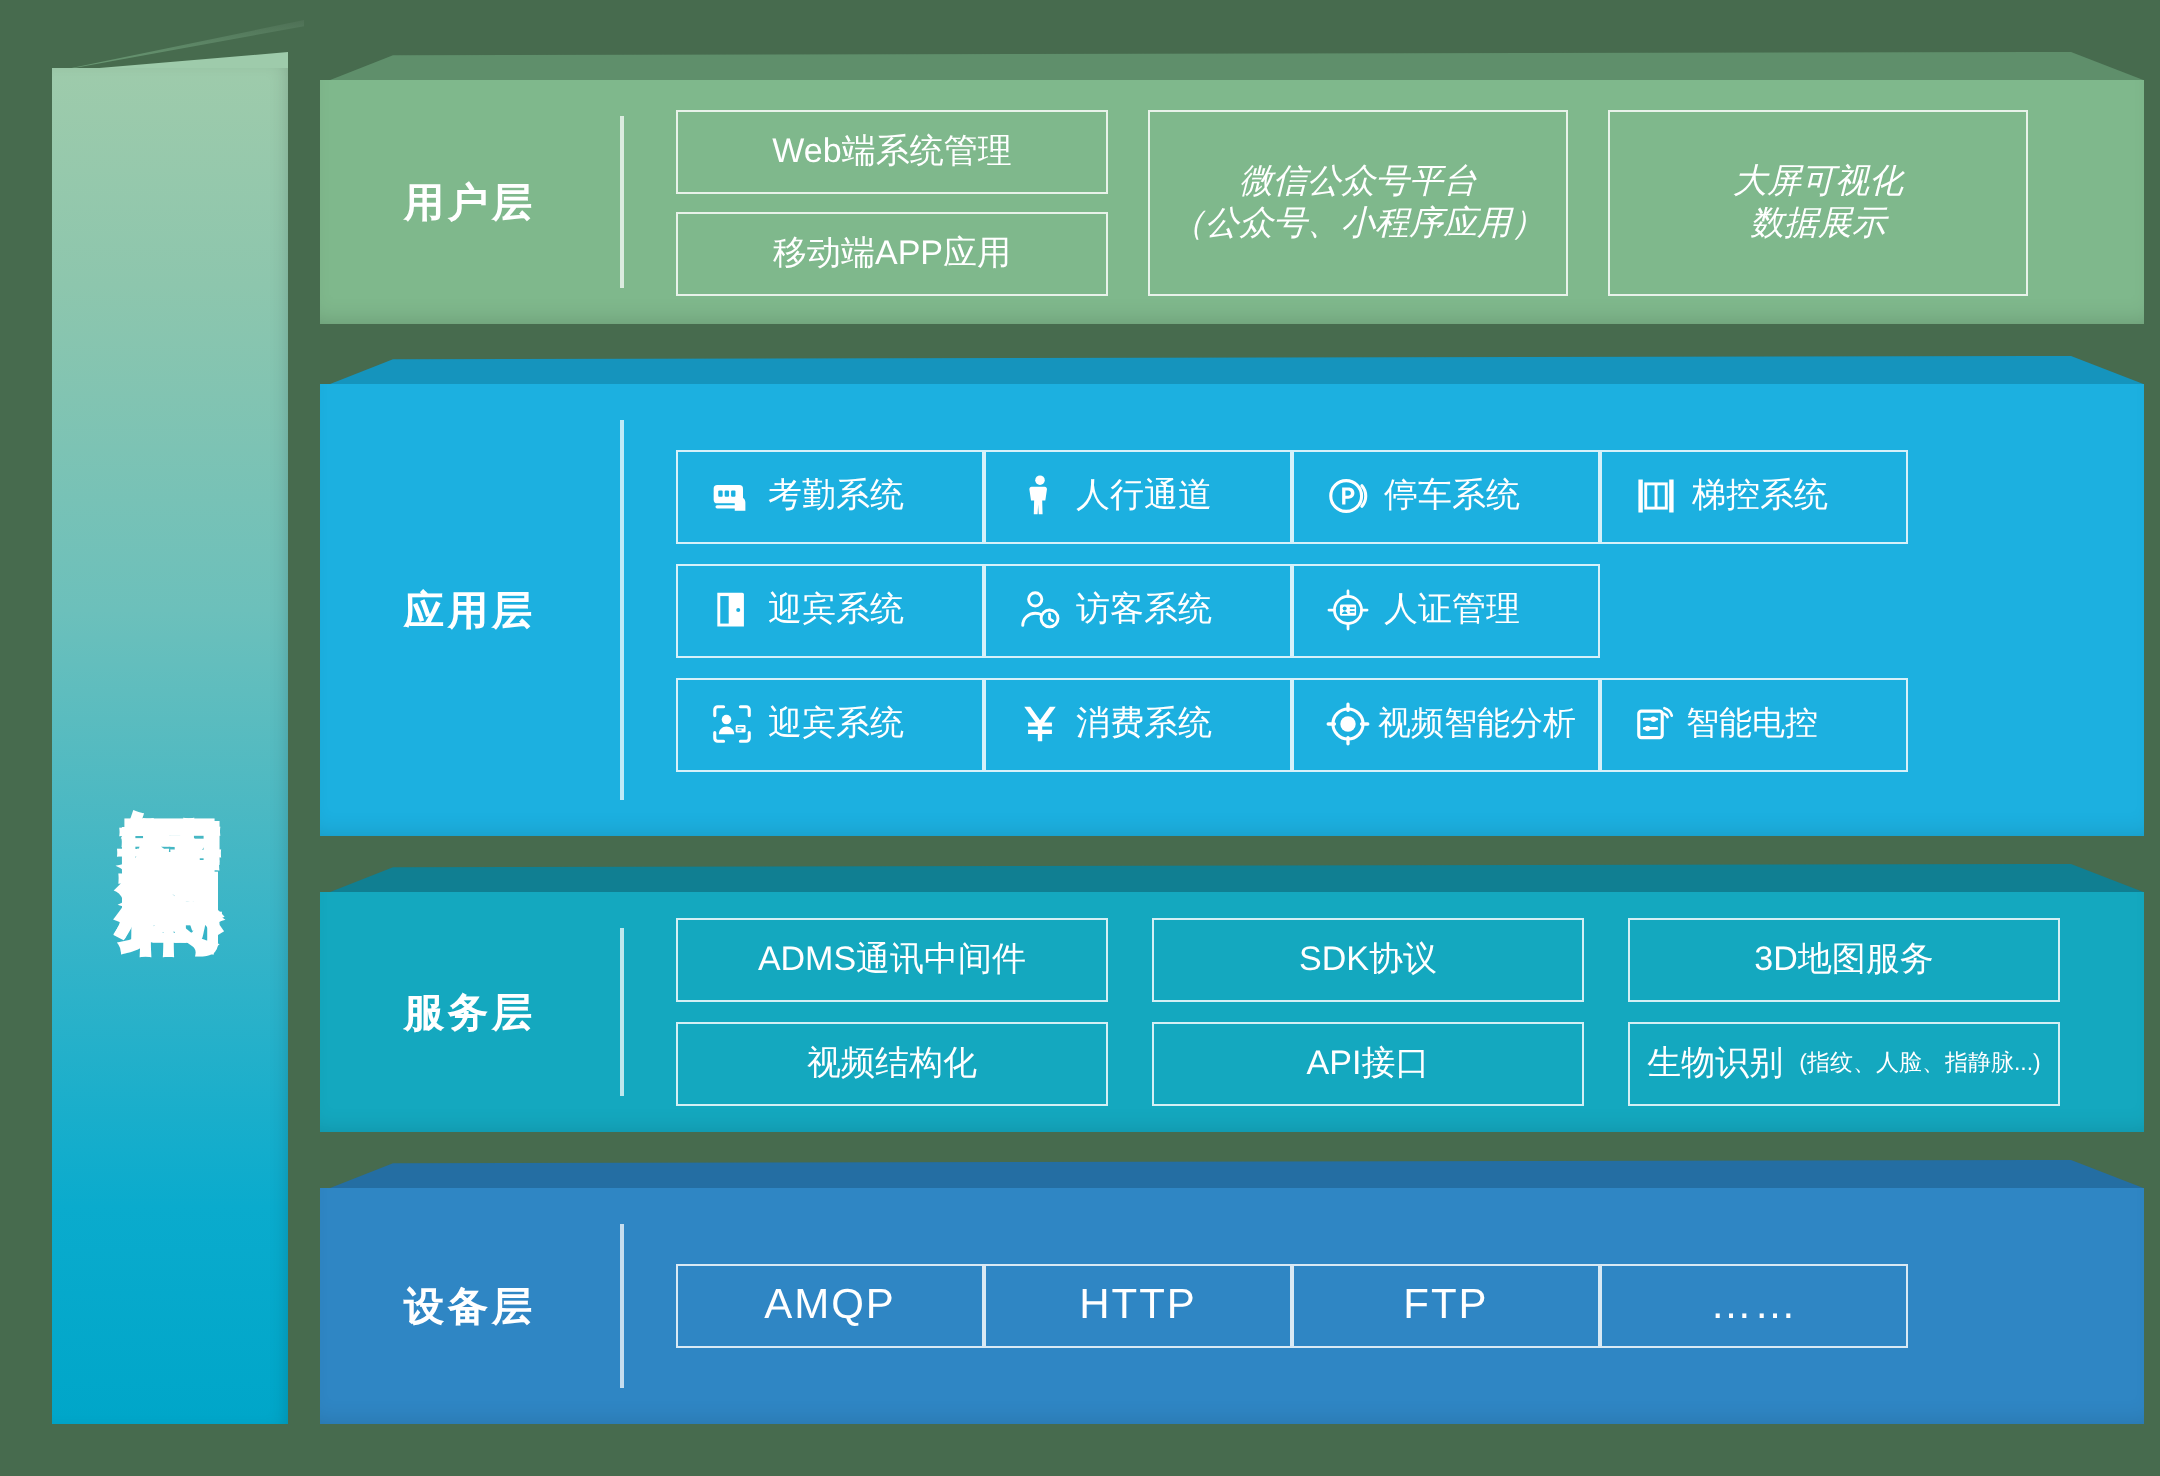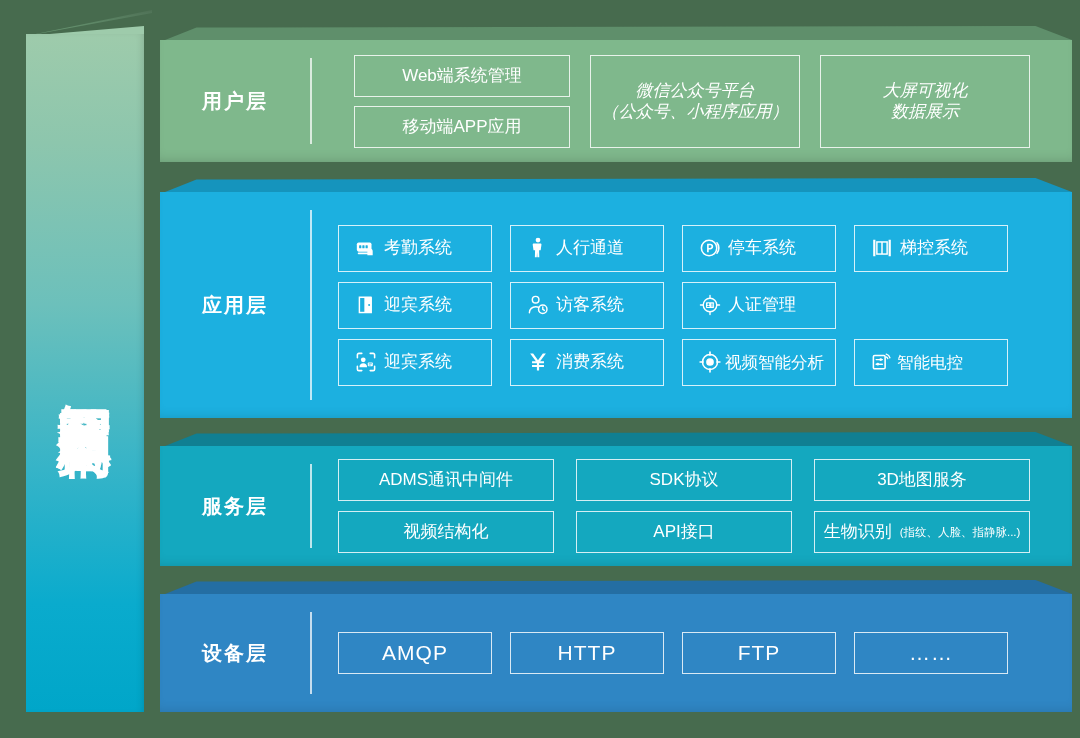--- a/index.html
+++ b/index.html
@@ -117,25 +117,23 @@
     margin: 18px 0;
     background: rgba(255,255,255,0.72);
     flex: 0 0 2px;
   }
   .layer-content {
     flex: 1 1 auto;
     padding: 0 22px 0 26px;
     display: flex;
     flex-direction: column;
     gap: 10px;
-    justify-content: center;
   }
   .row {
     display: flex;
-    gap: 18px;
   }
   .cell {
     border: 1.5px solid rgba(255,255,255,0.82);
     color: #ffffff;
     display: flex;
     align-items: center;
     justify-content: center;
     gap: 8px;
     box-sizing: border-box;
     text-align: center;

